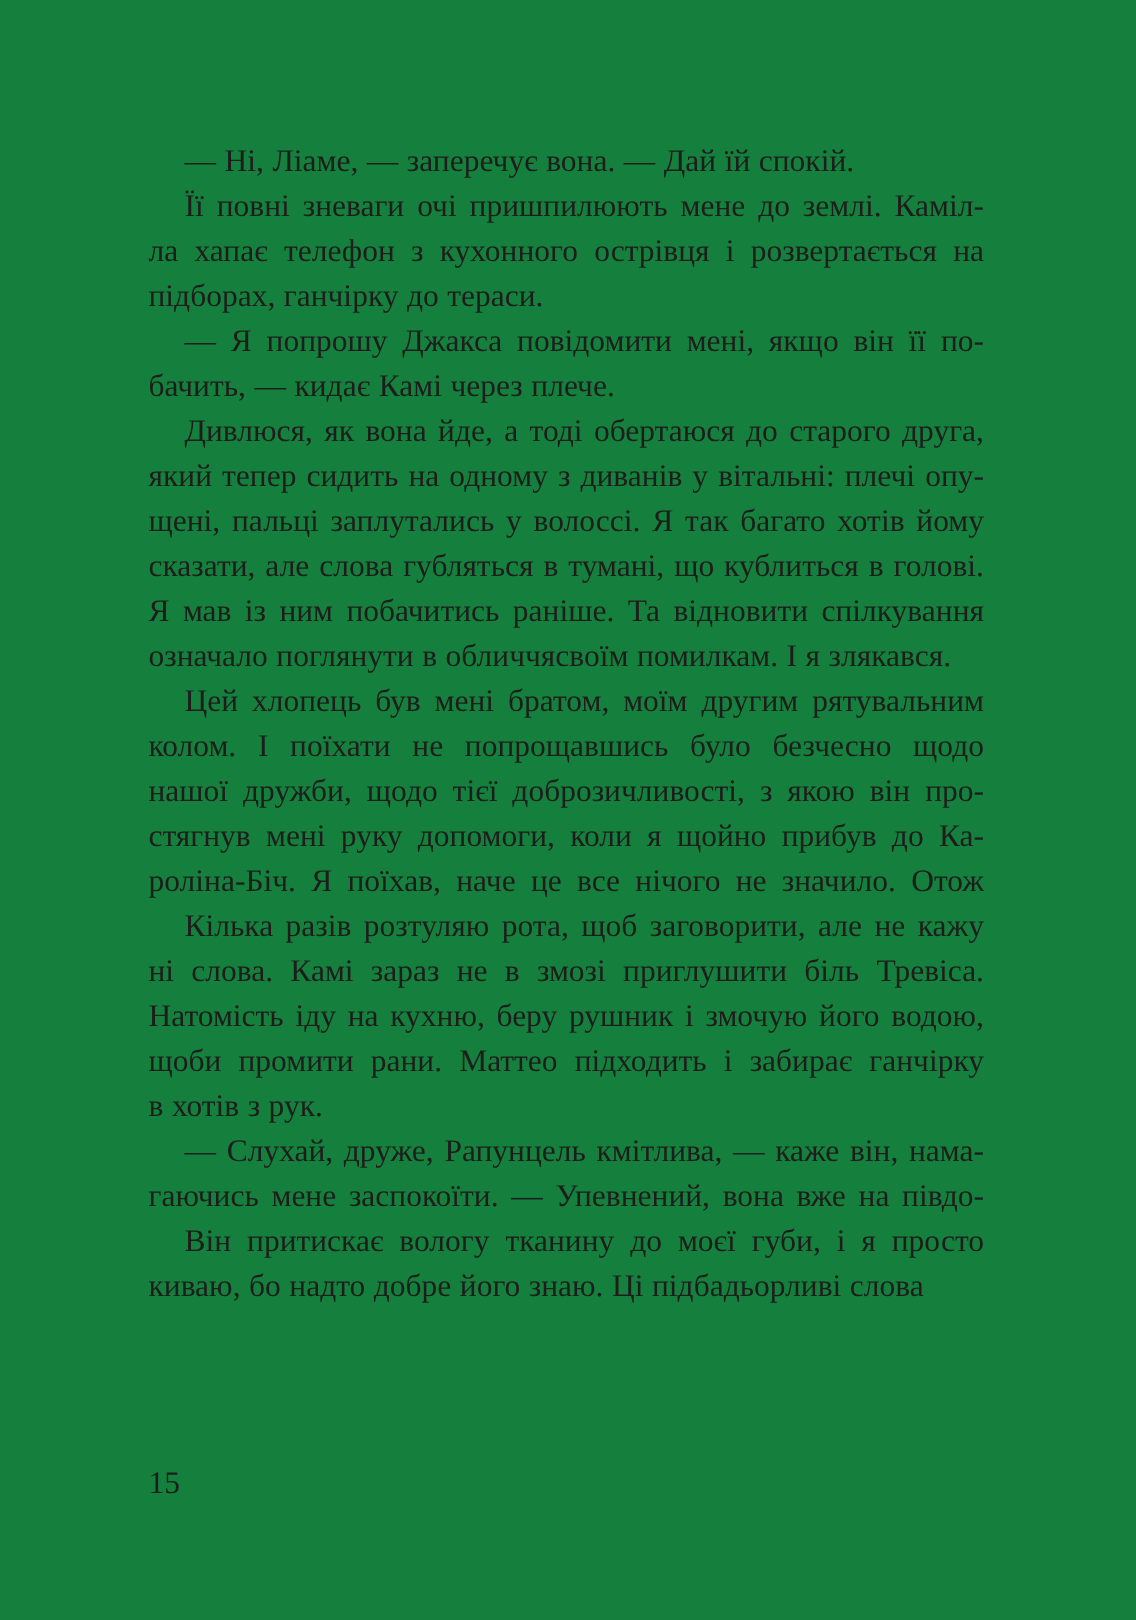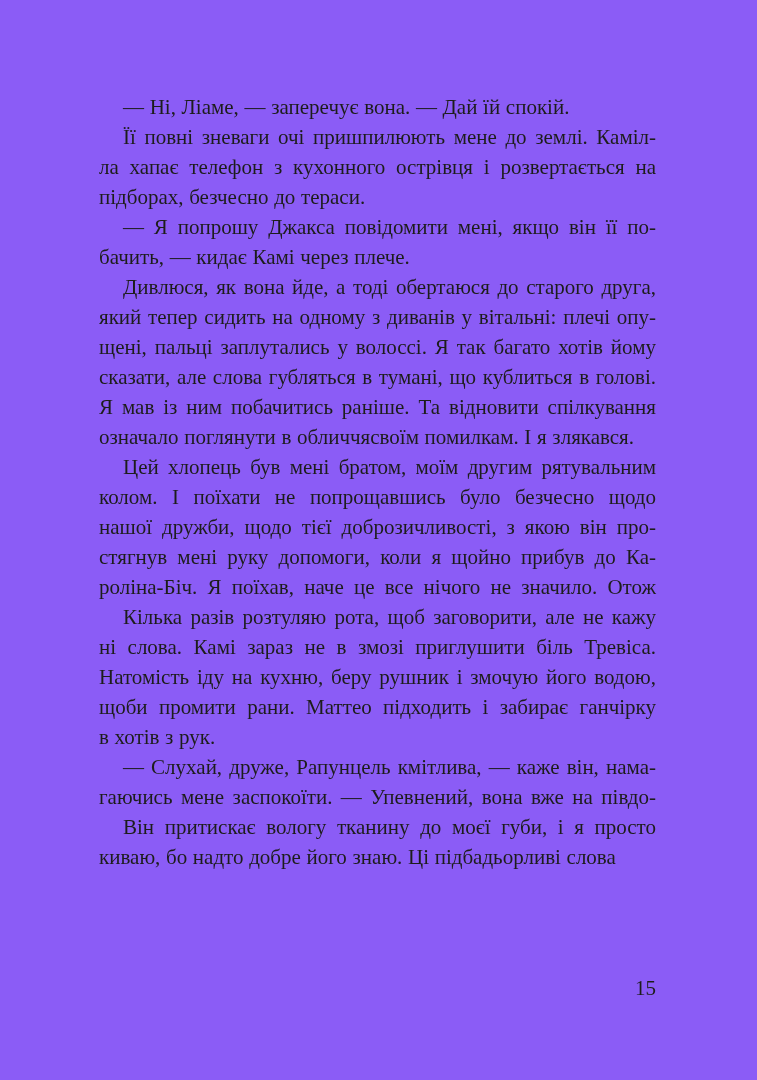--- a/index.html
+++ b/index.html
@@ -10,21 +10,21 @@
   body {
     width: 757px;
     height: 1080px;
     position: relative;
     font-family: "Liberation Serif", "DejaVu Serif", serif;
     overflow: hidden;
   }
   main.book-page {
     position: absolute;
     inset: 0;
-    background: #8b5cf6;
+    background: #15803d;
     text-decoration: underline;
   }
   .text-block {
     position: absolute;
     left: 99px;
     top: 92px;
     width: 557px;
     color: #1d1d1b;
     font-size: 21px;
     line-height: 30px;
@@ -41,38 +41,38 @@
     text-align-last: left;
   }
   .line.first {
     text-indent: 24px;
   }
   .page-footer {
     position: absolute;
     left: 99px;
     top: 974px;
     width: 557px;
-    text-align: right;
+    text-align: left;
     color: #1d1d1b;
     font-size: 21px;
     line-height: 28px;
   }
 </style>
 </head>
 <body>
 
 <main class="book-page">
   <section class="text-block" id="text-block">
       <div class="para">
         <div class="line first last">— Ні, Ліаме, — заперечує вона. — Дай їй спокій.</div>
       </div>
       <div class="para">
         <div class="line first">Її повні зневаги очі пришпилюють мене до землі. Каміл-</div>
         <div class="line">ла хапає телефон з кухонного острівця і розвертається на</div>
-        <div class="line last">підборах, безчесно до тераси.</div>
+        <div class="line last">підборах, ганчірку до тераси.</div>
       </div>
       <div class="para">
         <div class="line first">— Я попрошу Джакса повідомити мені, якщо він її по-</div>
         <div class="line last">бачить, — кидає Камі через плече.</div>
       </div>
       <div class="para">
         <div class="line first">Дивлюся, як вона йде, а тоді обертаюся до старого друга,</div>
         <div class="line">який тепер сидить на одному з диванів у вітальні: плечі опу-</div>
         <div class="line">щені, пальці заплутались у волоссі. Я так багато хотів йому</div>
         <div class="line">сказати, але слова губляться в тумані, що кублиться в голові.</div>

